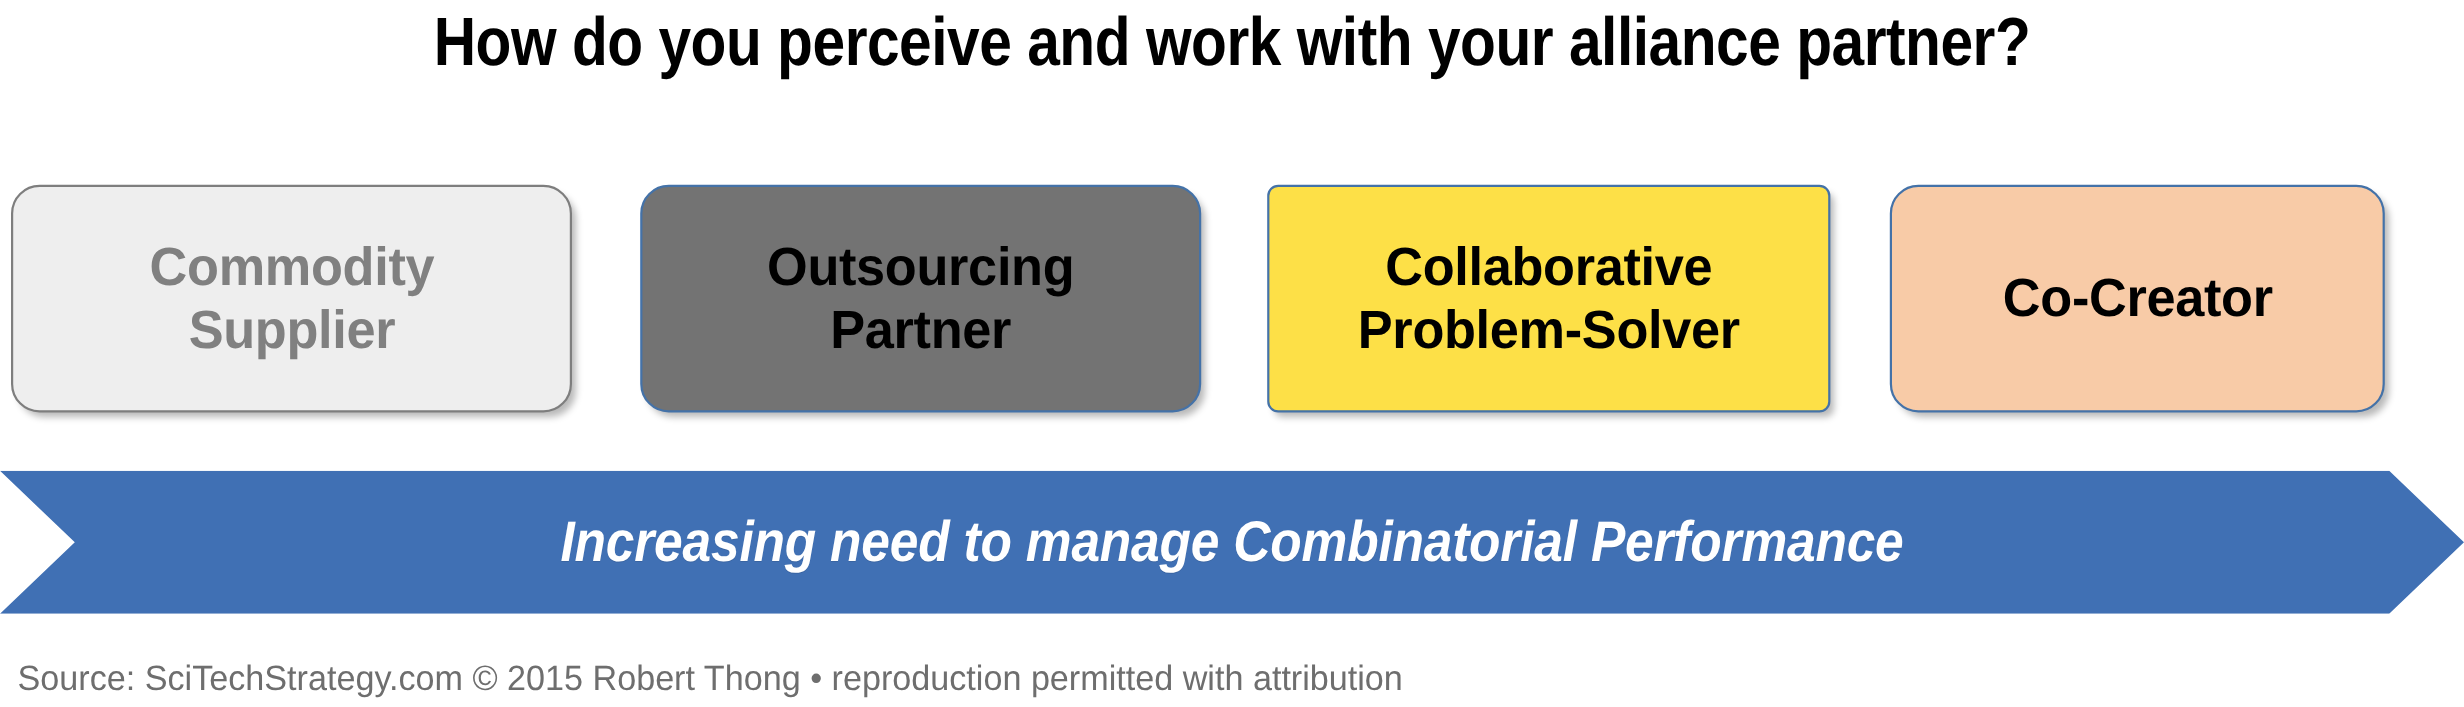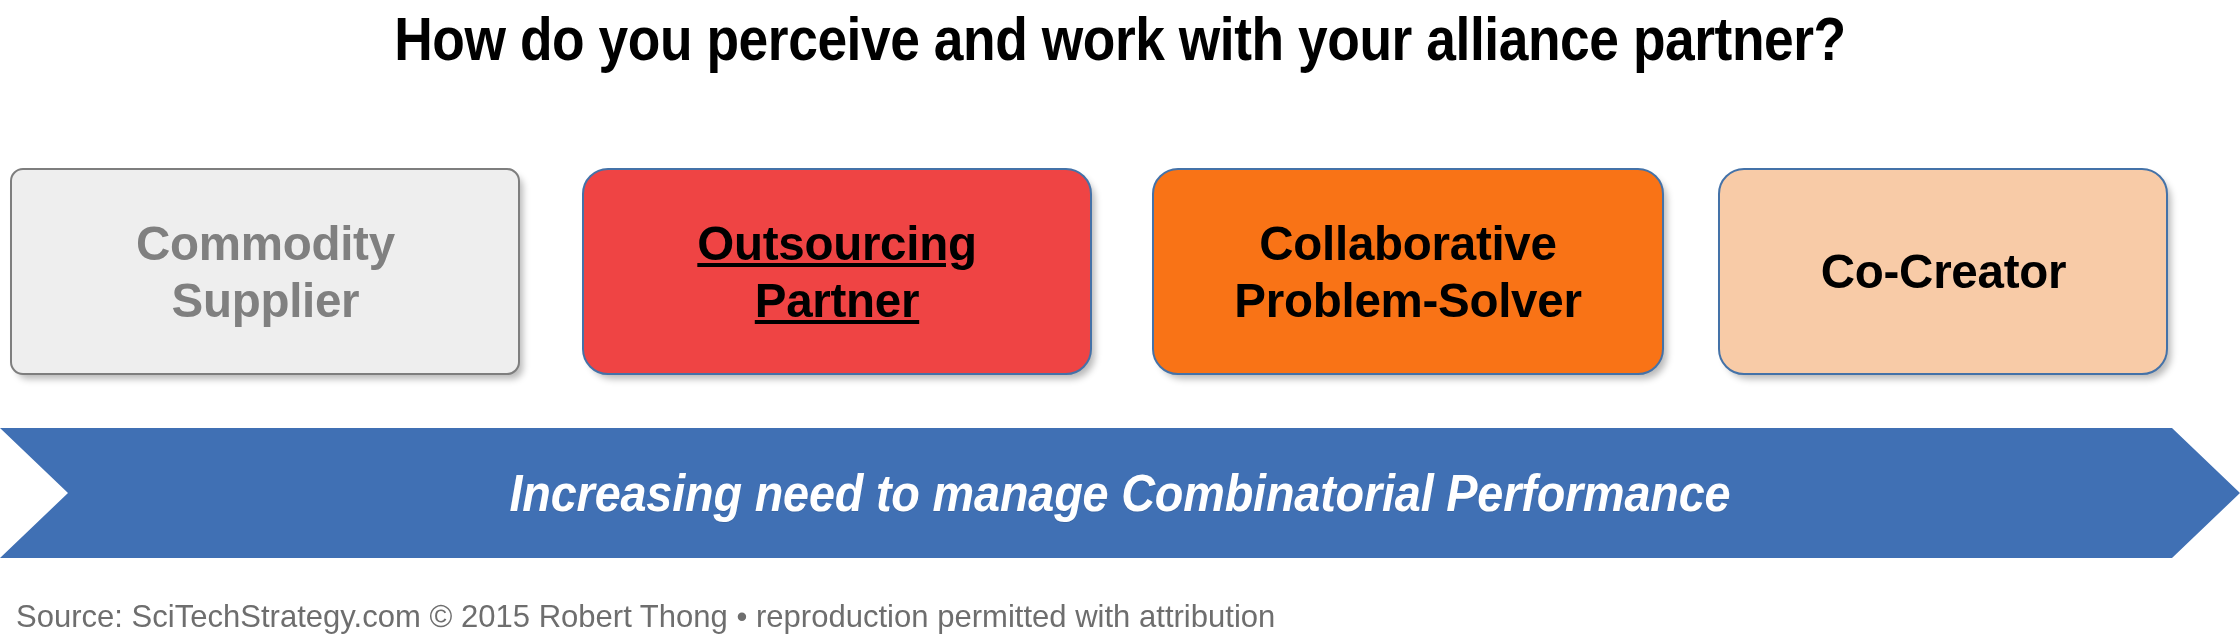--- a/index.html
+++ b/index.html
@@ -137,35 +137,35 @@
     transform-origin: 0 50%;
   }
 </style>
 </head>
 <body style="background: rgb(255, 255, 255);">
 
 <div class="slide-title">How do you perceive and work with your alliance partner?</div>
 
 <div class="stage-row">
 
-  <div class="stage-box muted s0" style="background: rgb(238, 238, 238); border-color: rgb(126, 126, 126); color: rgb(128, 128, 128); border-radius: 13px;">
+  <div class="stage-box muted s0" style="background: rgb(238, 238, 238); border-color: rgb(126, 126, 126); color: rgb(128, 128, 128);">
     <span class="stage-label">
       <span>Commodity</span><br>
       <span>Supplier</span>
     </span>
   </div>
 
-  <div class="stage-box active s1" style="background: #ef4444; border-color: rgb(68, 114, 168); color: rgb(0, 0, 0); text-decoration: underline;">
+  <div class="stage-box active s1" style="background: #737373; border-color: rgb(68, 114, 168); color: rgb(0, 0, 0);">
     <span class="stage-label">
       <span>Outsourcing</span><br>
       <span>Partner</span>
     </span>
   </div>
 
-  <div class="stage-box active s2" style="background: #f97316; border-color: rgb(68, 114, 168); color: rgb(0, 0, 0);">
+  <div class="stage-box active s2" style="background: #fde047; border-color: rgb(68, 114, 168); color: rgb(0, 0, 0); border-radius: 10px;">
     <span class="stage-label">
       <span>Collaborative</span><br>
       <span>Problem-Solver</span>
     </span>
   </div>
 
   <div class="stage-box active s3" style="background: rgb(248, 203, 167); border-color: rgb(68, 114, 168); color: rgb(0, 0, 0);">
     <span class="stage-label">
       <span>Co-Creator</span>
     </span>

